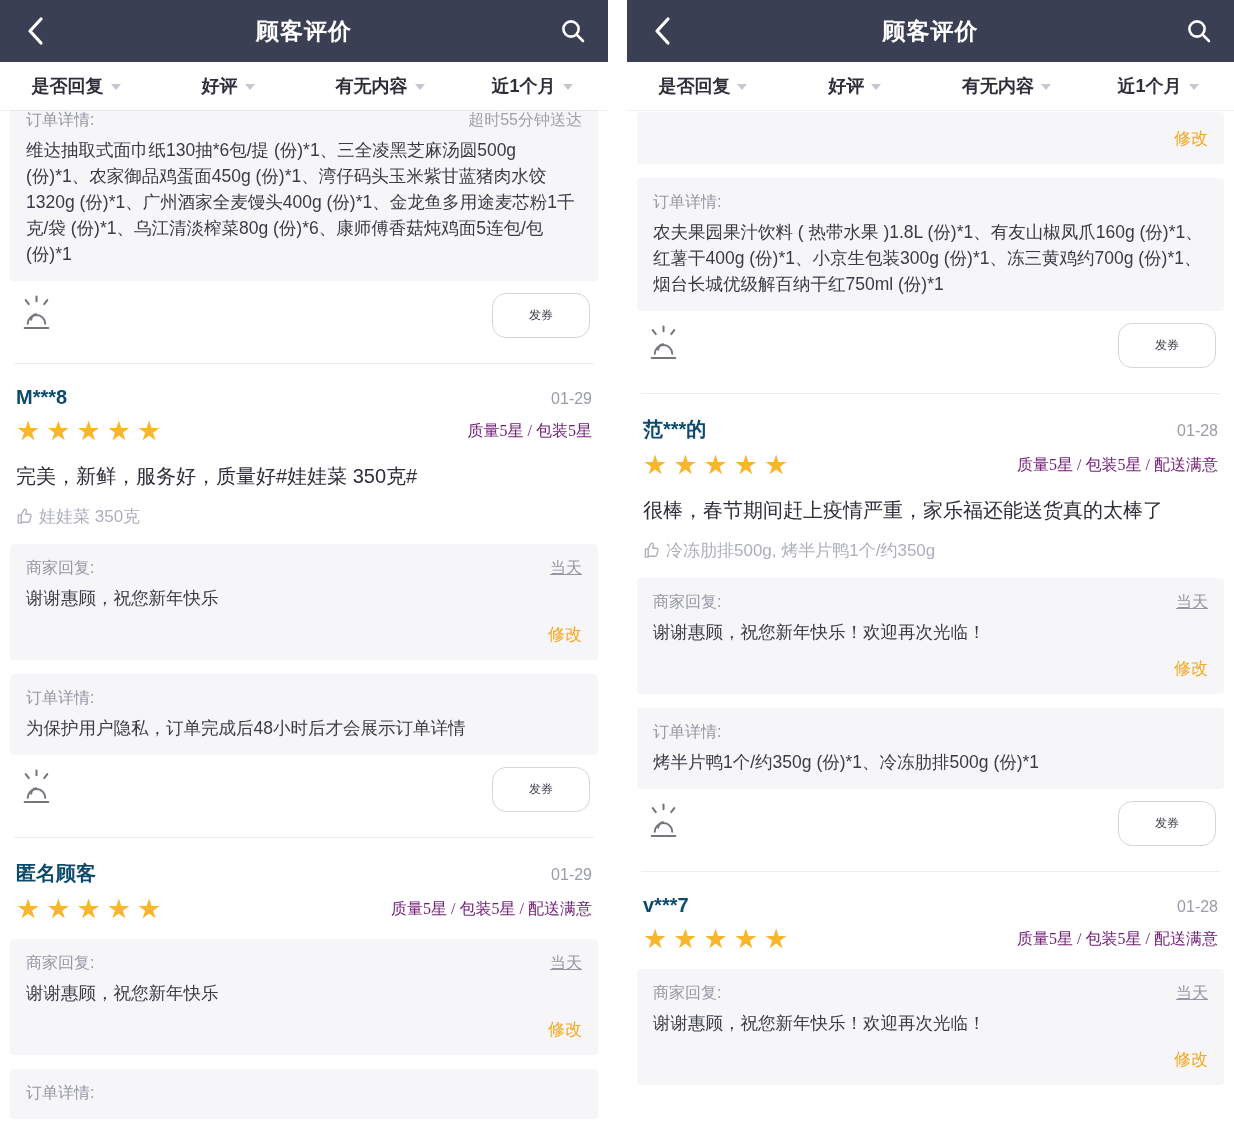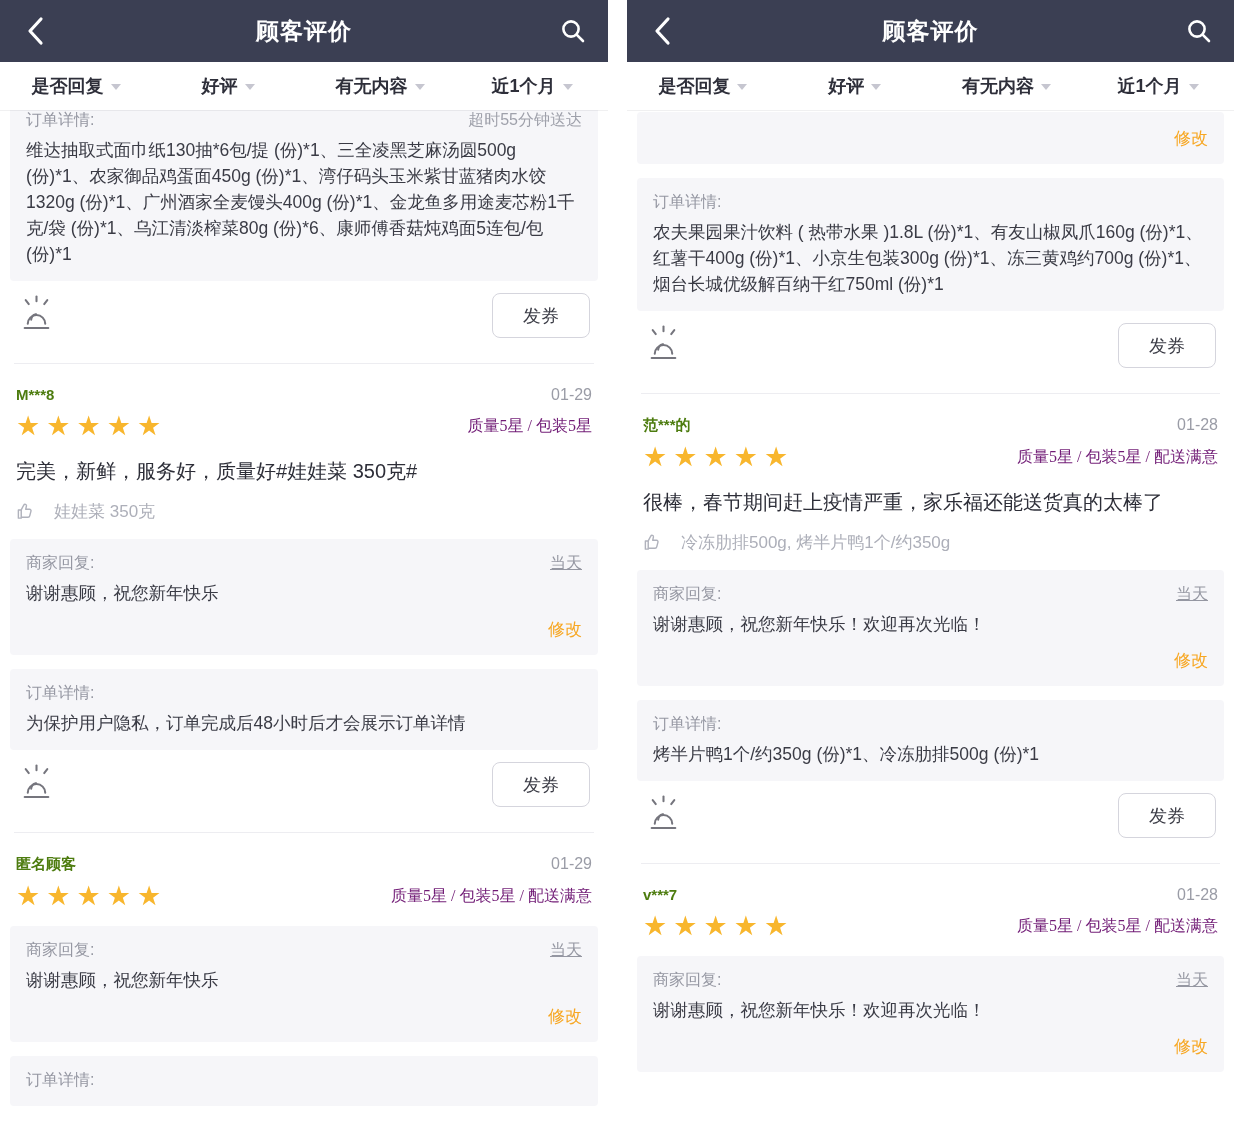--- a/index.html
+++ b/index.html
@@ -33,34 +33,34 @@
   .card-note { color:#9fa1ab; font-size:16px; }
   .card-text { color:#3a3b45; font-size:17.5px; line-height:26px; margin-top:5px; }
   .card-time { color:#9597a2; font-size:16px;text-decoration:underline; }
   .card-edit { color:#f7a723; font-size:17px; text-align:right; margin-top:12px; cursor:pointer; }
 
   .cut-top { margin-top:-14px; border-top-left-radius:0; border-top-right-radius:0; }
   .reply-cut { margin-top:2px; height:52px; padding-top:6px; display:flex; align-items:flex-end; justify-content:flex-end; }
   .reply-cut .card-edit { margin-top:0; }
 
   .siren-row { display:flex; justify-content:space-between; align-items:flex-start; padding:12px 8px 0 8px; height:62px; }
-  .coupon-btn { width:98px; height:45px; background:#fff; border:1px solid #d5d5dd; border-radius:8px;
-    color:#3a3b45; font-size:18px; font-family:Liberation Mono, monospace; cursor:pointer; }
+  .coupon-btn { width:98px; height:45px; background:#fff; border:1px solid #d5d5dd; border-radius:14px;
+    color:#3a3b45; font-size:12px; font-family:Liberation Mono, monospace; cursor:pointer; }
 
   .divider { height:1px; background:#ededf1; margin:20px 4px 0 4px; }
 
   .review { padding-top:22px; }
   .review-head { display:flex; justify-content:space-between; align-items:baseline; padding:0 6px; }
-  .review-user { font-size:15px; font-weight:700; color:#4d7c0f; }
+  .review-user { font-size:20px; font-weight:700; color:#0c4a6e; }
   .review-date { font-size:16px; color:#9a9ca6; }
   .review-stars-row { display:flex; justify-content:space-between; align-items:center; padding:0 6px; margin-top:9px; }
   .stars { color:#f8b62d; font-size:27px; letter-spacing:6px; line-height:1; }
   .rating-summary { font-size:16px; color:#701a75;font-family:Liberation Serif, serif; }
   .review-text { font-size:20px; color:#2d2e38; line-height:30px; padding:0 6px; margin-top:16px; }
-  .review-tag { display:flex; align-items:center; gap:19px; color:#adafb9; font-size:17px; padding:0 6px; margin-top:14px; }
+  .review-tag { display:flex; align-items:center; gap:4px; color:#adafb9; font-size:17px; padding:0 6px; margin-top:14px; }
   .mt14 { margin-top:14px; }
   .mt16 { margin-top:16px; }
 </style>
 </head>
 <body>
 
 <div class="screens">
 
   <div class="panel left">
     <div class="appbar">

